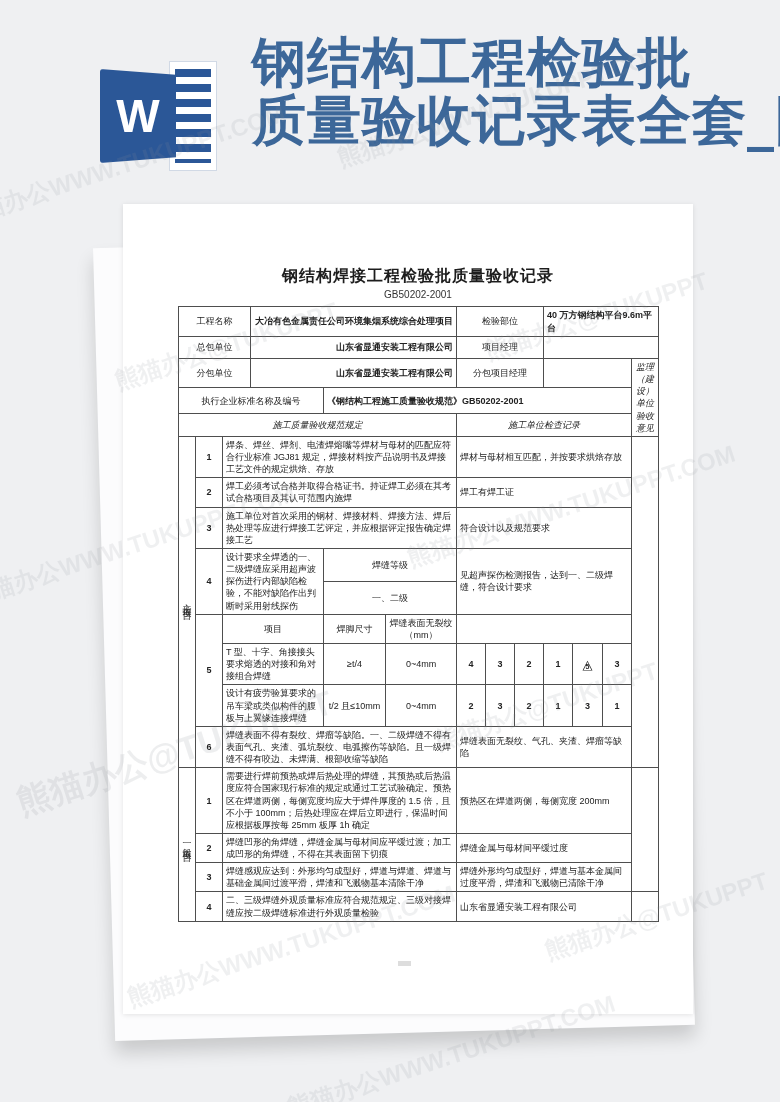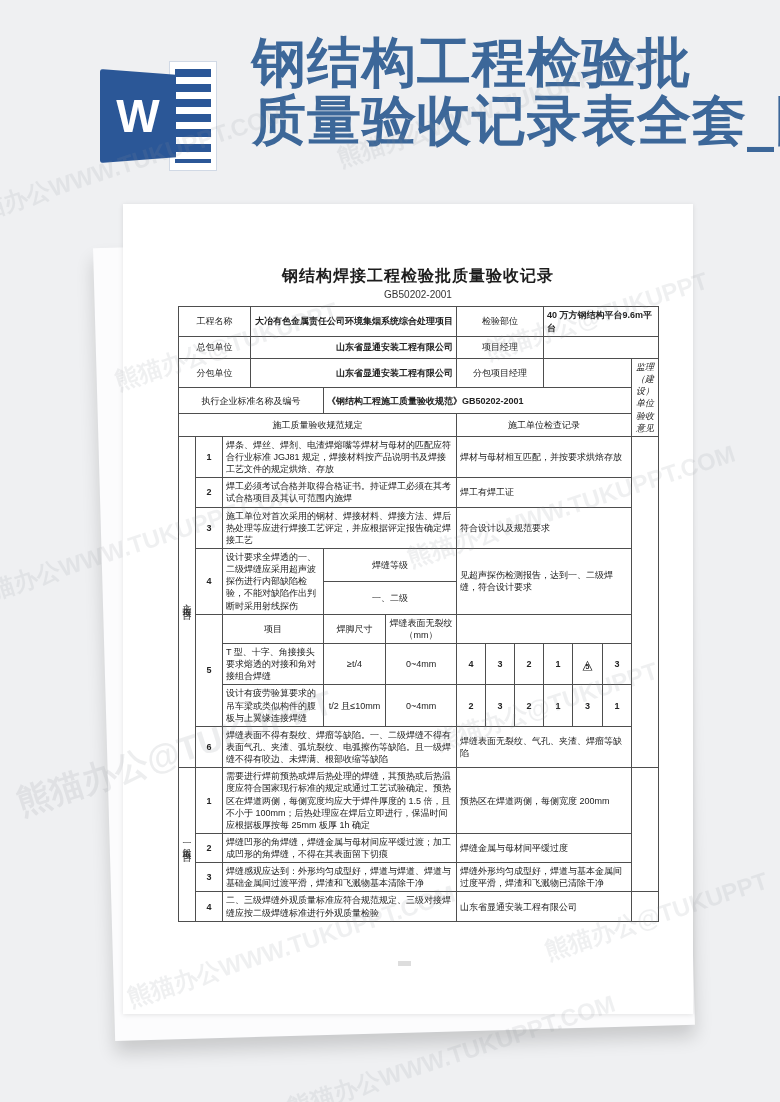--- a/index.html
+++ b/index.html
@@ -38,21 +38,21 @@
   .lbl{text-align:center;color:#3a3a3a;}
   .val{text-align:right;font-weight:bold;color:#101010;}
   .val.left{text-align:left;}
   .spec{text-align:left;margin-left:9px;}
   .rec-c{text-align:left;padding-left:5px;line-height:1.6;margin-left:44px;}
   .num{text-align:center;font-weight:bold;font-size:10px;}
   .vcell{text-align:center;font-weight:bold;font-size:10px;padding:1px;}
   .vert{writing-mode:vertical-rl;text-orientation:upright;text-align:center;
         letter-spacing:3px;padding:4px 0;color:#333;}
   .sup{text-align:center;padding:3px 1px;line-height:1.55;color:#3a3a3a;font-style:italic;}
-  tr.h1{height:30px;} tr.h2{height:22px;} tr.h3{height:28px;} tr.h4{height:24px;} tr.h5{height:22px;}
+  tr.h1{height:30px;} tr.h2{height:22px;} tr.h3{height:28px;} tr.h4{height:24px;} tr.h5{height:22px;font-style:italic;}
 
   .tri-wrap{display:flex;flex-direction:column;align-items:center;justify-content:center;}
   .tri-glyph{font-size:13px;line-height:11px;font-weight:normal;}
   .tri-num{font-size:7px;line-height:7px;margin-top:-7px;}
 
   .footer-mark{position:absolute;left:275px;top:757px;width:13px;height:5px;
                background:#cfcfcf;opacity:0.7;}
 
   
   .wm-layer{position:absolute;inset:0;pointer-events:none;z-index:6;}

